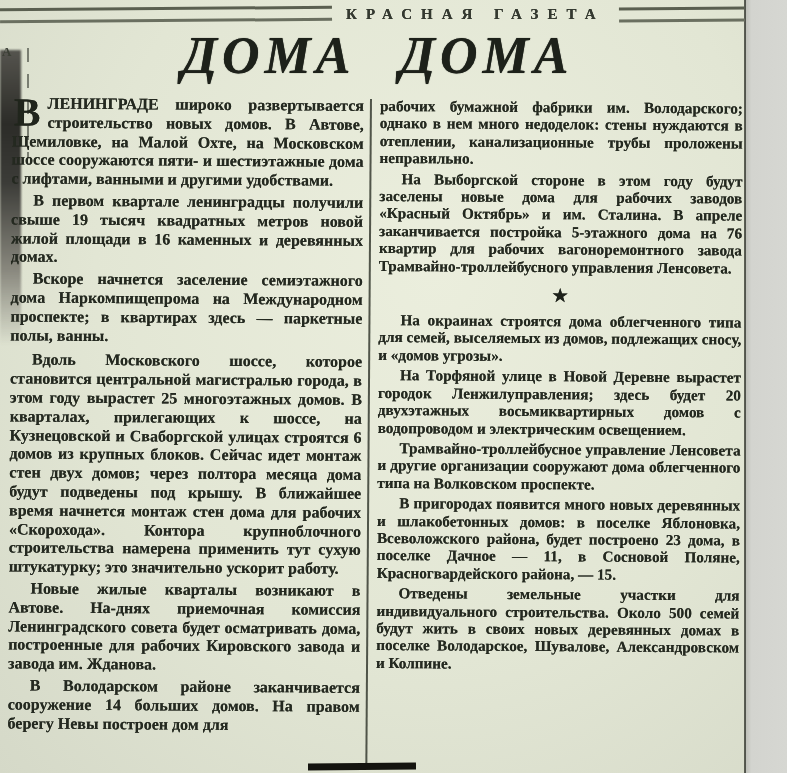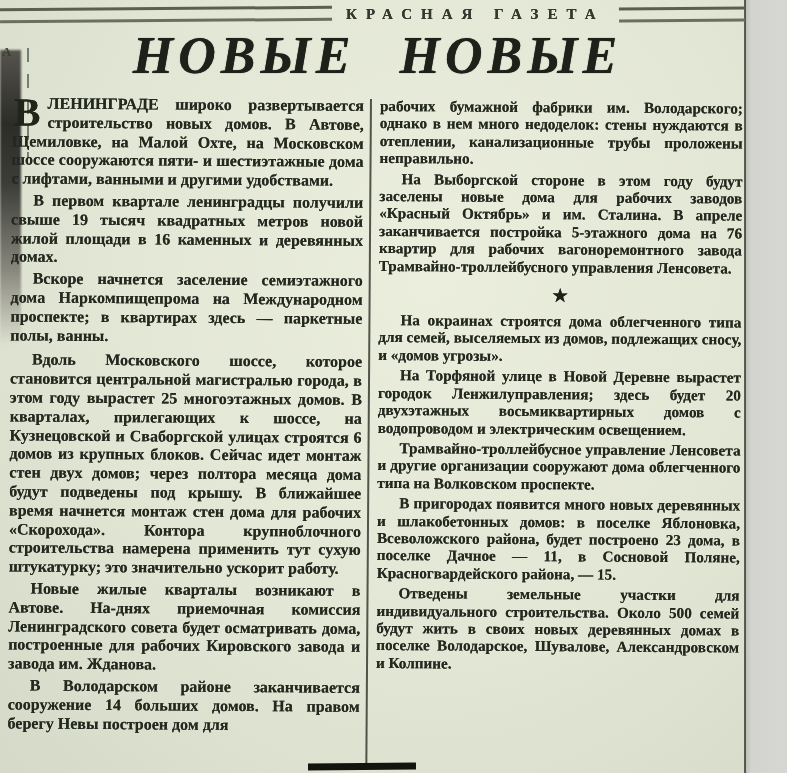--- a/index.html
+++ b/index.html
@@ -88,21 +88,21 @@
   <div class="left-photo-edge"></div>
   <div class="edge-artifact">А</div>
   <div class="edge-tick"></div>
 
   <div class="masthead">
     <div class="drule left"></div>
     <div class="masthead-title">КРАСНАЯ ГАЗЕТА</div>
     <div class="drule right"></div>
   </div>
 
-  <h1 class="headline">НОВЫЕ НОВЫЕ</h1>
+  <h1 class="headline">ДОМА ДОМА</h1>
 
   <div class="content">
 
     <div class="col col-left">
       <p class="lead"><span class="drop-cap">В</span><span>ЛЕНИНГРАДЕ широко развертывается строительство новых домов. В Автове, Щемиловке, на Малой Охте, на Московском шоссе сооружаются пяти- и шестиэтажные дома с лифтами, ванными и другими удобствами.</span></p>
       <p>В первом квартале ленинградцы получили свыше 19 тысяч квадратных метров новой жилой площади в 16 каменных и деревянных домах.</p>
       <p>Вскоре начнется заселение семиэтажного дома Наркомпищепрома на Международном проспекте; в квартирах здесь — паркетные полы, ванны.</p>
       <p class="gap-top">Вдоль Московского шоссе, которое становится центральной магистралью города, в этом году вырастет 25 многоэтажных домов. В кварталах, прилегающих к шоссе, на Кузнецовской и Сваборгской улицах строятся 6 домов из крупных блоков. Сейчас идет монтаж стен двух домов; через полтора месяца дома будут подведены под крышу. В ближайшее время начнется монтаж стен дома для рабочих «Скорохода». Контора крупноблочного строительства намерена применить тут сухую штукатурку; это значительно ускорит работу.</p>
       <p>Новые жилые кварталы возникают в Автове. На-днях приемочная комиссия Ленинградского совета будет осматривать дома, построенные для рабочих Кировского завода и завода им. Жданова.</p>
       <p>В Володарском районе заканчивается сооружение 14 больших домов. На правом берегу Невы построен дом для</p>

